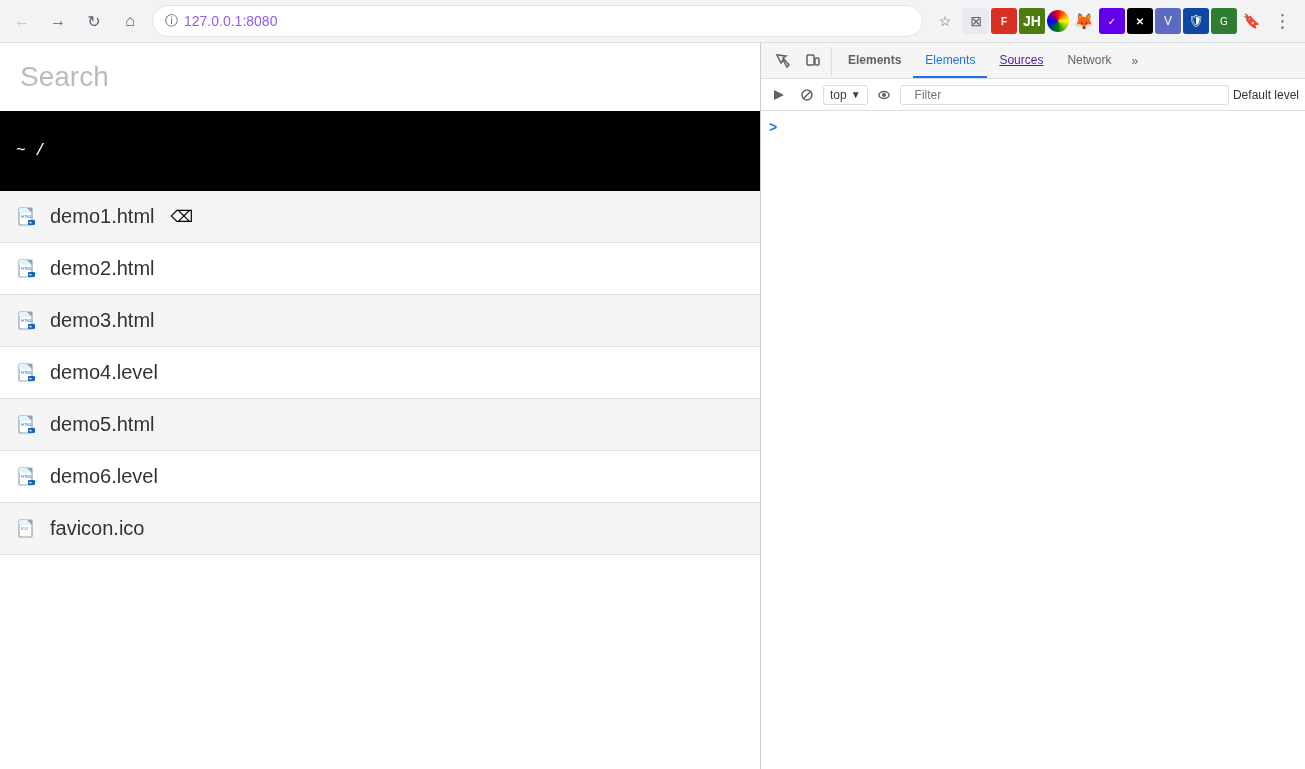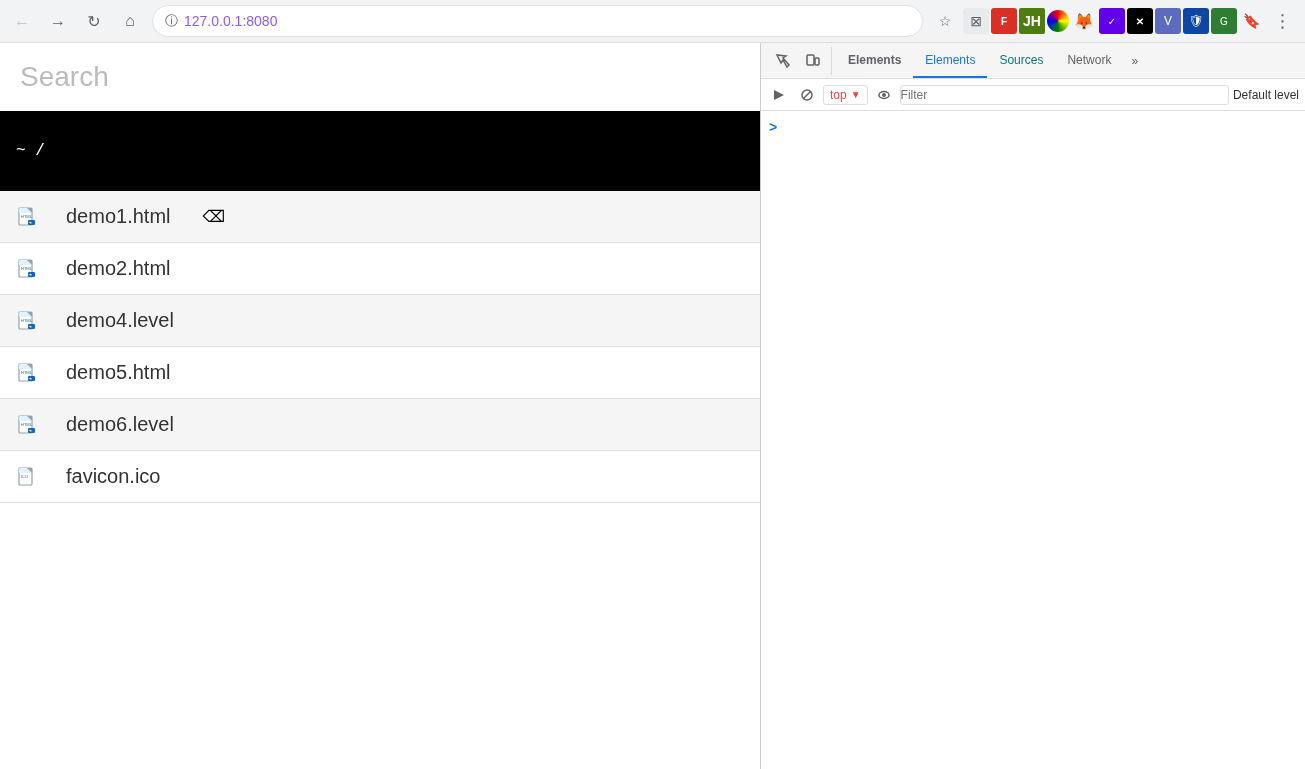--- a/index.html
+++ b/index.html
@@ -118,21 +118,21 @@
       flex: 1;
       overflow-y: auto;
     }
 
     .file-item {
       display: flex;
       align-items: center;
       padding: 14px 16px;
       border-bottom: 1px solid #e0e0e0;
       cursor: pointer;
-      gap: 28px;
+      gap: 12px;
     }
     .file-item:nth-child(odd) { background: #f5f5f5; }
     .file-item:nth-child(even) { background: #fff; }
 
     .file-icon {
       width: 22px; height: 22px;
       flex-shrink: 0;
       display: flex; align-items: center; justify-content: center;
     }
 
@@ -217,32 +217,32 @@
       background: transparent;
     }
 
     .console-dropdown {
       display: flex;
       align-items: center;
       border: 1px solid #ddd;
       border-radius: 3px;
       padding: 2px 6px;
       font-size: 12px;
-      color: #ef4444;
+      color: #404040;
       cursor: pointer;
       gap: 4px;
       background: #fff;
     }
 
     .console-filter {
       flex: 1;
       font-size: 12px;
       border: 1px solid #ddd;
       border-radius: 3px;
-      padding: 2px 0;
+      padding: 2px 14px;
       outline: none;
       color: #333;
     }
 
     .console-default-level {
       font-size: 12px;
       color: #333;
       cursor: pointer;
       text-align: center;
     }
@@ -346,20 +346,33 @@
             <rect x="2" y="1" width="13" height="5" rx="1" fill="#e3f2fd"></rect>
             <text x="4" y="11" font-size="4" fill="#1565c0" font-family="Arial">HTML</text>
             <polygon points="10,1 15,1 15,6" fill="#90a4ae"></polygon>
             <rect x="11" y="13" width="7" height="5" rx="1" fill="#1565c0"></rect>
             <text x="11.5" y="17" font-size="4" fill="#fff" font-family="Arial">➜</text>
           </svg>
         </div>
         <span class="file-name">demo2.html</span>
       </div>
 
+      <div class="file-item">
+        <div class="file-icon">
+          <svg viewBox="0 0 20 20" width="20" height="20">
+            <rect x="2" y="1" width="13" height="17" rx="1" fill="#fff" stroke="#90a4ae" stroke-width="1.2"></rect>
+            <rect x="2" y="1" width="13" height="5" rx="1" fill="#e3f2fd"></rect>
+            <text x="4" y="11" font-size="4" fill="#1565c0" font-family="Arial">HTML</text>
+            <polygon points="10,1 15,1 15,6" fill="#90a4ae"></polygon>
+            <rect x="11" y="13" width="7" height="5" rx="1" fill="#1565c0"></rect>
+            <text x="11.5" y="17" font-size="4" fill="#fff" font-family="Arial">➜</text>
+          </svg>
+        </div>
+        <span class="file-name">demo3.html</span>
+      </div>
 
       <div class="file-item">
         <div class="file-icon">
           <svg viewBox="0 0 20 20" width="20" height="20">
             <rect x="2" y="1" width="13" height="17" rx="1" fill="#fff" stroke="#90a4ae" stroke-width="1.2"></rect>
             <rect x="2" y="1" width="13" height="5" rx="1" fill="#e3f2fd"></rect>
             <text x="4" y="11" font-size="4" fill="#1565c0" font-family="Arial">HTML</text>
             <polygon points="10,1 15,1 15,6" fill="#90a4ae"></polygon>
             <rect x="11" y="13" width="7" height="5" rx="1" fill="#1565c0"></rect>
             <text x="11.5" y="17" font-size="4" fill="#fff" font-family="Arial">➜</text>
@@ -422,21 +435,21 @@
         </button>
         <button class="devtools-icon-btn" title="Toggle device toolbar">
           <svg width="16" height="16" viewBox="0 0 16 16">
             <rect x="2" y="2" width="7" height="10" rx="1" fill="none" stroke="#5f6368" stroke-width="1.5"></rect>
             <rect x="10" y="5" width="4" height="7" rx="1" fill="none" stroke="#5f6368" stroke-width="1.5"></rect>
           </svg>
         </button>
       </div>
       <div class="devtools-tab" style="color: rgb(95, 99, 104); border-bottom: 2px solid transparent; font-weight: bold;">Elements</div>
       <div class="devtools-tab" style="color: rgb(26, 115, 232); border-bottom: 2px solid rgb(26, 115, 232);">Elements</div>
-      <div class="devtools-tab" style="color: #0f766e; border-bottom: 2px solid transparent;">Sources</div>
+      <div class="devtools-tab" style="color: #4c1d95; border-bottom: 2px solid transparent; text-decoration: underline;">Sources</div>
       <div class="devtools-tab" style="color: rgb(95, 99, 104); border-bottom: 2px solid transparent;">Network</div>
       <div class="devtools-tab-more">»</div>
     </div>
 
     <div class="devtools-console-bar">
       <button class="console-btn" title="Run script">
         <svg width="14" height="14" viewBox="0 0 14 14">
           <polygon points="2,2 12,7 2,12" fill="#5f6368"></polygon>
         </svg>
       </button>

